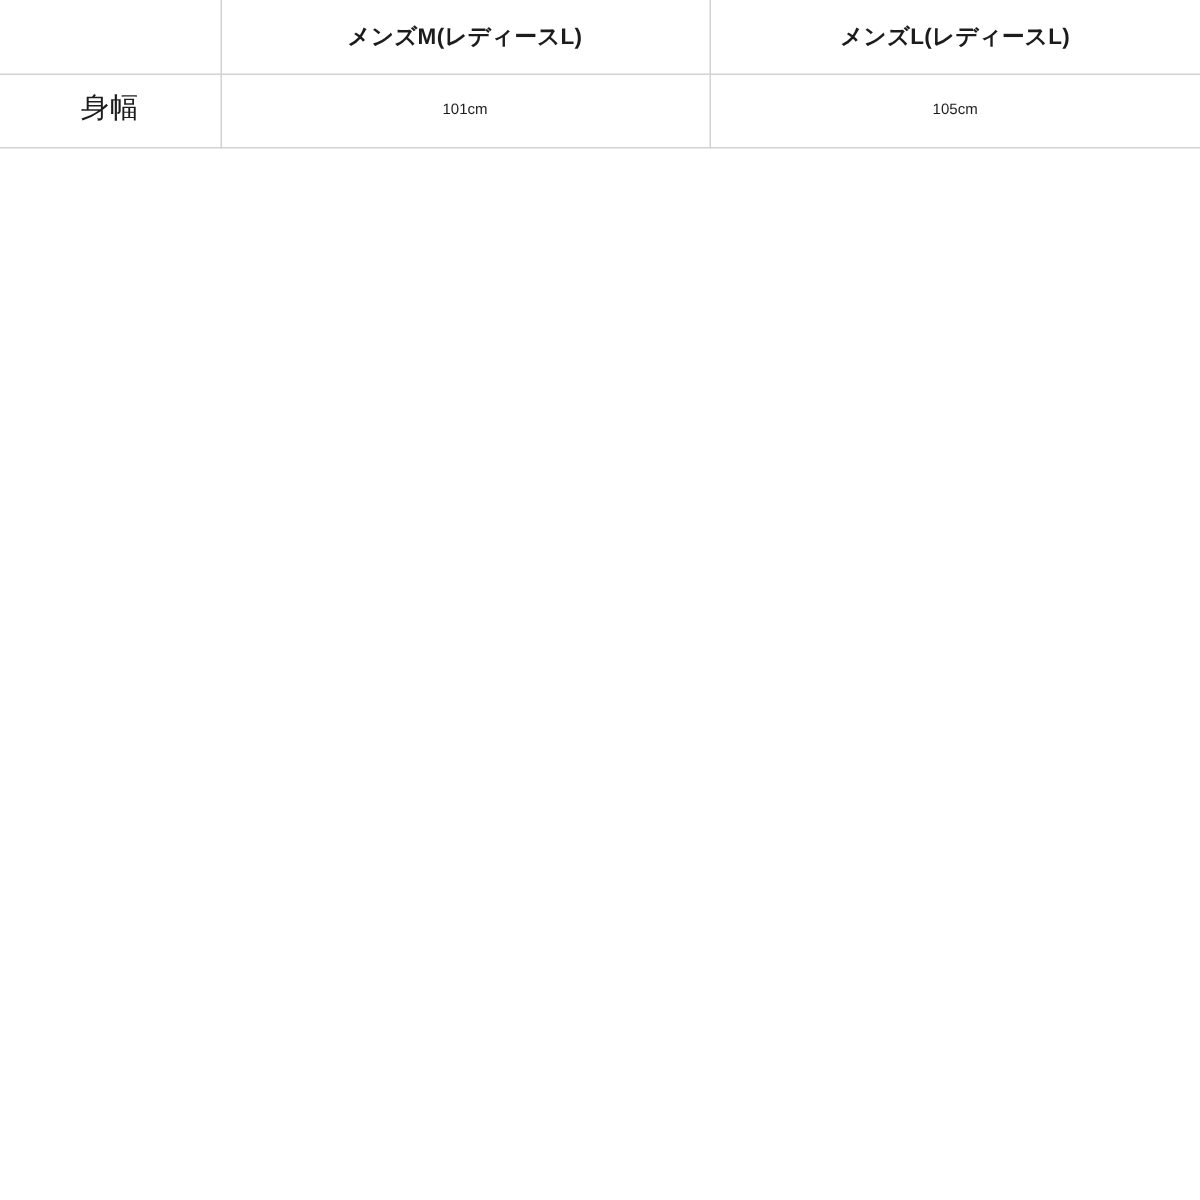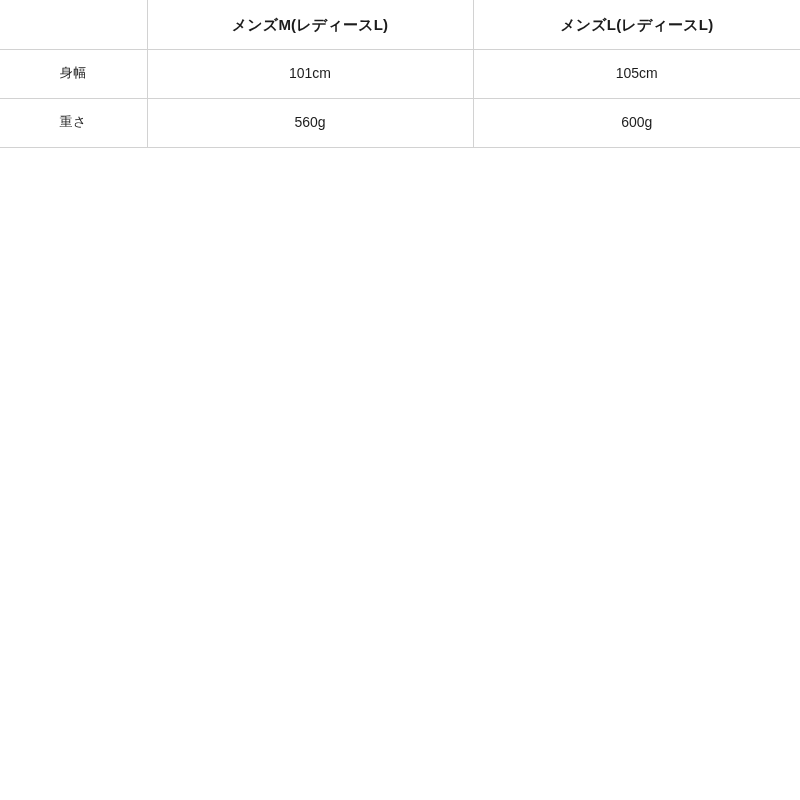--- a/index.html
+++ b/index.html
@@ -29,21 +29,21 @@
   table.size-table col.c1 { width: 326px; }
   table.size-table col.c2 { width: 327px; }
 
   table.size-table th,
   table.size-table td {
     border: 1px solid #d2d2d2;
     height: 49px;
     padding: 0 6px;
     text-align: center;
     vertical-align: middle;
-    font-size: 14px;
+    font-size: 10px;
     font-weight: normal;
     line-height: 1.3;
     color: #1c1c1c;
     box-sizing: border-box;
   }
   table.size-table tr:first-child th,
   table.size-table tr:first-child td {
     border-top: none;
   }
   table.size-table tr th:first-child,
@@ -58,21 +58,21 @@
     font-weight: bold;
     font-size: 15px;
     letter-spacing: 0.2px;
   }
   table.size-table thead th.corner {
     border-top: none;
     border-left: none;
     background: #ffffff;
   }
   table.size-table tbody th.row-label {
-    font-size: 13px;
+    font-size: 19px;
     font-weight: normal;
     letter-spacing: 0.5px;
     margin-left: 35px;
   }
   .spacer {
     height: 456px;
     width: 800px;
   }
 </style>
 </head>
@@ -92,23 +92,18 @@
         <th>メンズM(レディースL)</th>
         <th>メンズL(レディースL)</th>
       </tr>
     </thead>
     <tbody>
       <tr>
         <th class="row-label">身幅</th>
         <td>101cm</td>
         <td>105cm</td>
       </tr>
-      <tr>
-        <th class="row-label">重さ</th>
-        <td>560g</td>
-        <td>600g</td>
-      </tr>
     </tbody>
   </table>
 
   <div class="spacer"></div>
 
 </div>
 
 </body></html>

